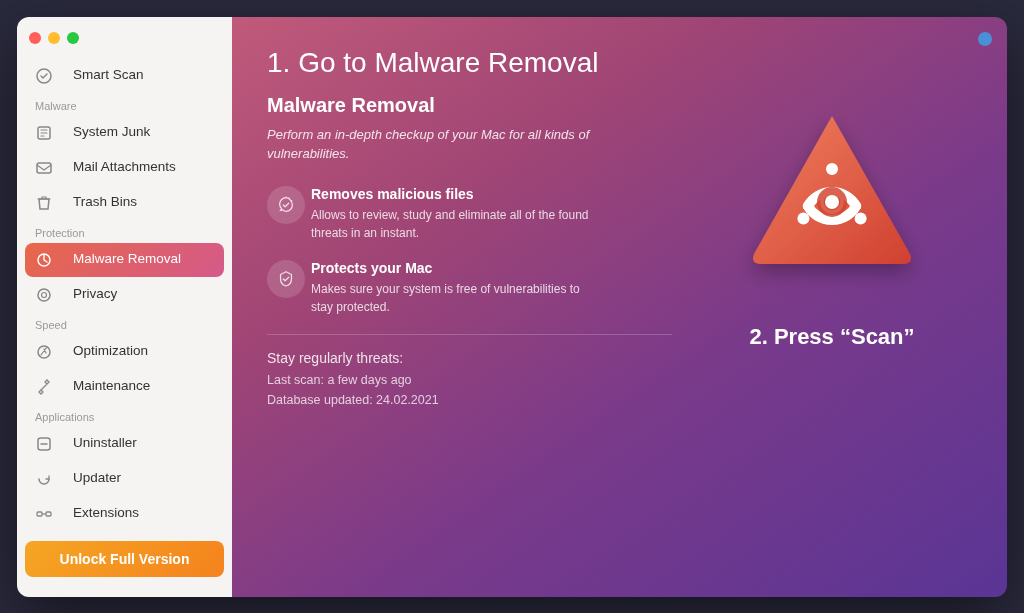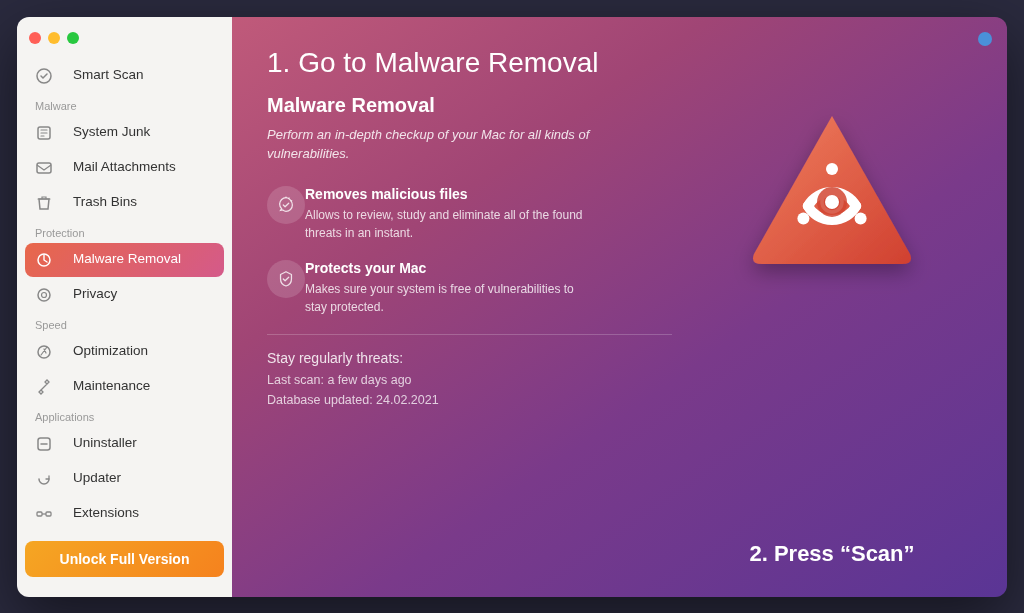--- a/index.html
+++ b/index.html
@@ -137,21 +137,21 @@
       font-size: 13px;
       color: rgba(255,255,255,0.85);
       margin-bottom: 22px;
       line-height: 1.5;
       max-width: 340px;
       font-style: italic;
     }
     .feature-item {
       display: flex;
       align-items: flex-start;
-      gap: 0;
+      gap: 6px;
       margin-bottom: 18px;
     }
     .feature-icon-wrap {
       width: 38px;
       height: 38px;
       border-radius: 50%;
       background: rgba(255,255,255,0.15);
       display: flex;
       align-items: center;
       justify-content: center;
@@ -191,21 +191,21 @@
       font-size: 12.5px;
       color: rgba(255,255,255,0.75);
       line-height: 1.6;
     }
     
     .right-panel {
       width: 280px;
       display: flex;
       flex-direction: column;
       align-items: center;
-      justify-content: space-between;
+      justify-content: flex-start;
       position: relative;
     }
     .biohazard-shape {
       width: 200px;
       height: 200px;
       position: relative;
       margin-bottom: 20px;
     }
     .step2-label {
       font-size: 22px;

